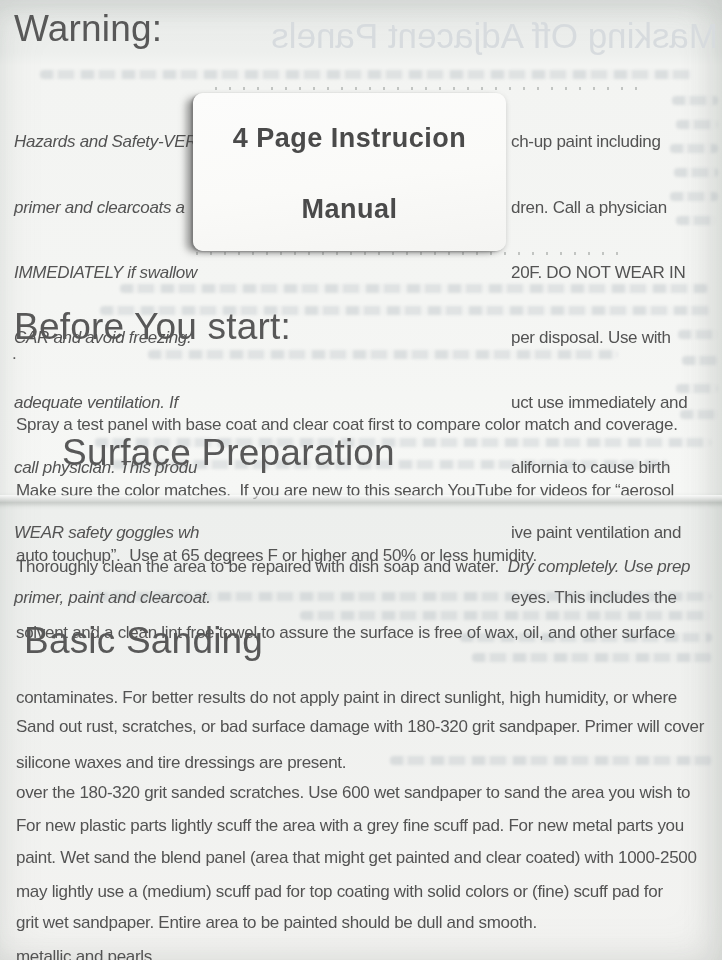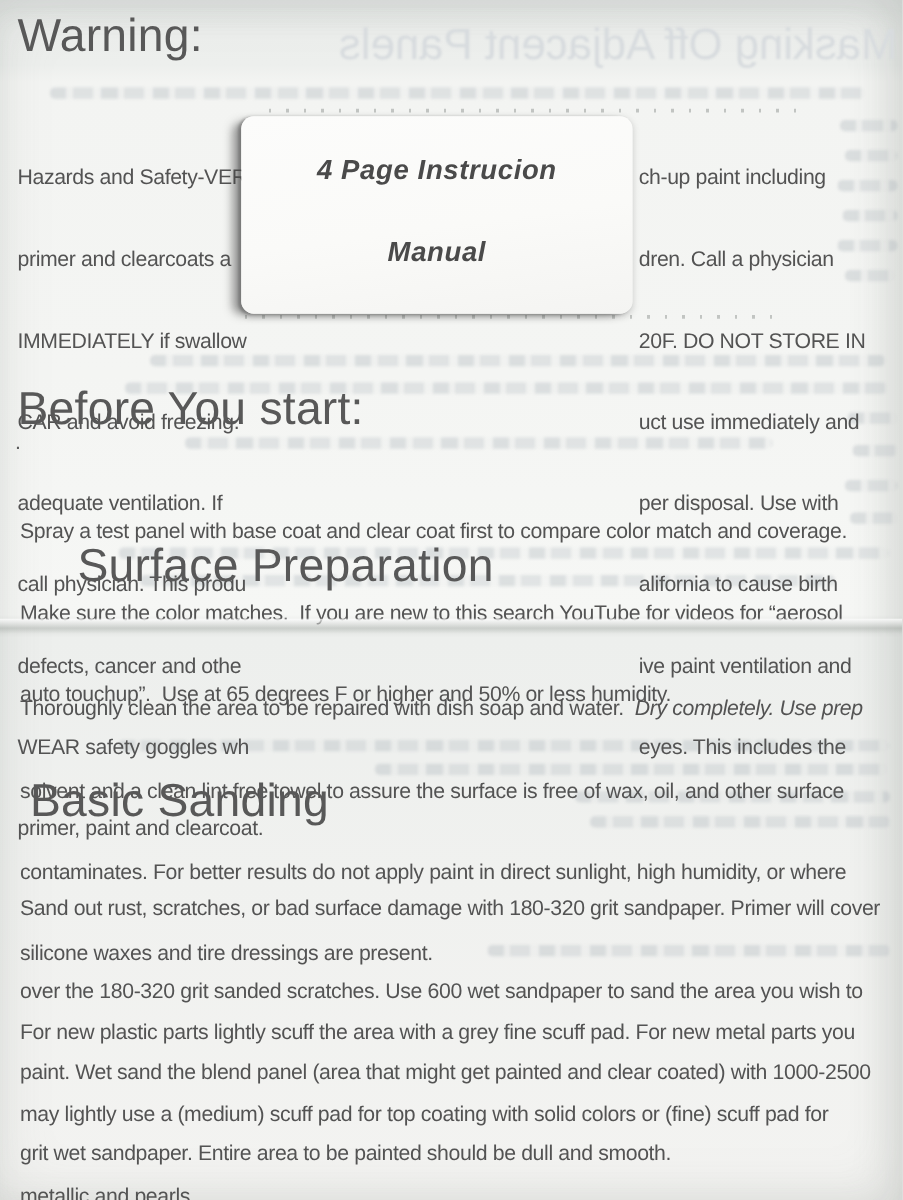--- a/index.html
+++ b/index.html
@@ -37,21 +37,21 @@
   }
   #sticker{
     position:absolute;left:193px;top:93px;width:313px;height:158px;
     border-radius:10px;z-index:5;text-align:center;
     background:linear-gradient(172deg,#fcfcfb 0%,#fafaf8 55%,#f4f4f2 100%);
     box-shadow:-9px 3px 7px -2px rgba(70,70,70,0.50),
                -2px 1px 2px rgba(80,80,80,0.35),
                0 2px 5px rgba(100,100,100,0.28);
   }
   #sticker .stline{
-    color:#4a4a4a;font-weight:bold;font-size:22px;letter-spacing:0.5px;white-space:pre;font-style:italic;
+    color:#4a4a4a;font-weight:bold;font-size:27px;letter-spacing:0.5px;white-space:pre;
   }
   #sticker .stline.l1{margin-top:30px;}
   #sticker .stline.l2{margin-top:40px;}
   .perfdots{
     position:absolute;height:3px;z-index:4;opacity:0.55;
     background:repeating-linear-gradient(90deg,
       rgba(130,135,132,0.8) 0 2px,rgba(130,135,132,0) 2px 14px);
   }
   .crease{
     position:absolute;left:0;top:495px;width:722px;height:12px;z-index:1;
@@ -86,38 +86,37 @@
   <div class="bleed" style="left:95px;top:592px;width:616px;"></div>
   <div class="bleed" style="left:300px;top:611px;width:410px;"></div>
   <div class="bleed" style="left:460px;top:633px;width:252px;"></div>
   <div class="bleed" style="left:472px;top:653px;width:240px;"></div>
   <div class="bleed" style="left:390px;top:756px;width:322px;"></div>
 
   <div class="crease"></div>
 
   <div class="heading" style="top:8px;text-align:center;">Warning:</div>
 
-  <div class="plines" style="left:14px;top:88px;">
+  <div class="plines" style="left:14px;top:88px;font-style:italic;">
     <div>Hazards and Safety-VER</div>
     <div>primer and clearcoats a</div>
     <div>IMMEDIATELY if swallow</div>
     <div>CAR and avoid freezing.</div>
     <div>adequate ventilation. If</div>
     <div>call physician. This produ</div>
-    <div>defects, cancer and othe</div>
     <div>WEAR safety goggles wh</div>
     <div>primer, paint and clearcoat.</div>
   </div>
 
   <div class="plines" style="left:511px;top:88px;">
     <div>ch-up paint including</div>
     <div>dren. Call a physician</div>
-    <div>20F. DO NOT STORE IN</div>
+    <div>20F. DO NOT WEAR IN</div>
+    <div>per disposal. Use with</div>
     <div>uct use immediately and</div>
-    <div>per disposal. Use with</div>
     <div>alifornia to cause birth</div>
     <div>ive paint ventilation and</div>
     <div>eyes. This includes the</div>
   </div>
 
   <div class="perfdots" style="left:215px;top:87px;width:425px;"></div>
   <div class="perfdots" style="left:196px;top:252px;width:430px;"></div>
   <div id="sticker">
     <div class="stline l1">4 Page Instrucion</div>
     <div class="stline l2">Manual</div>

